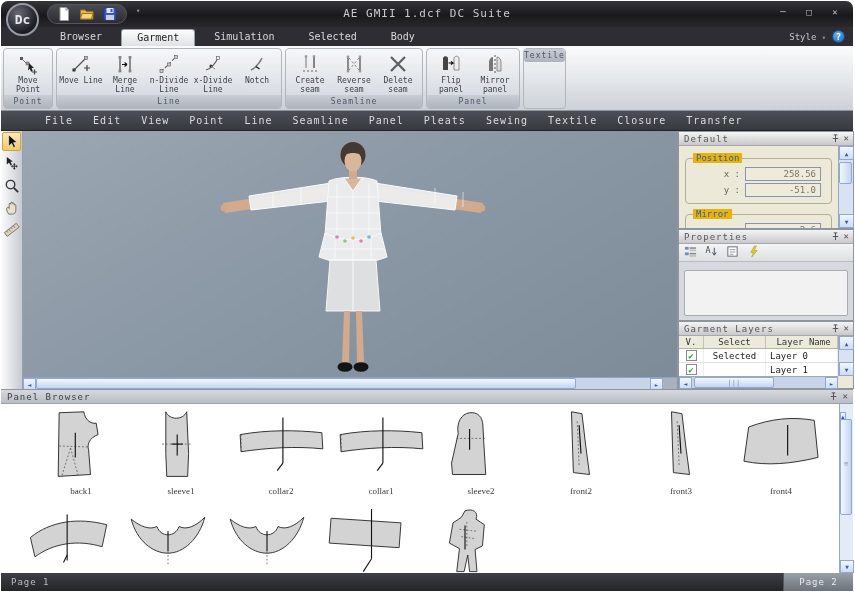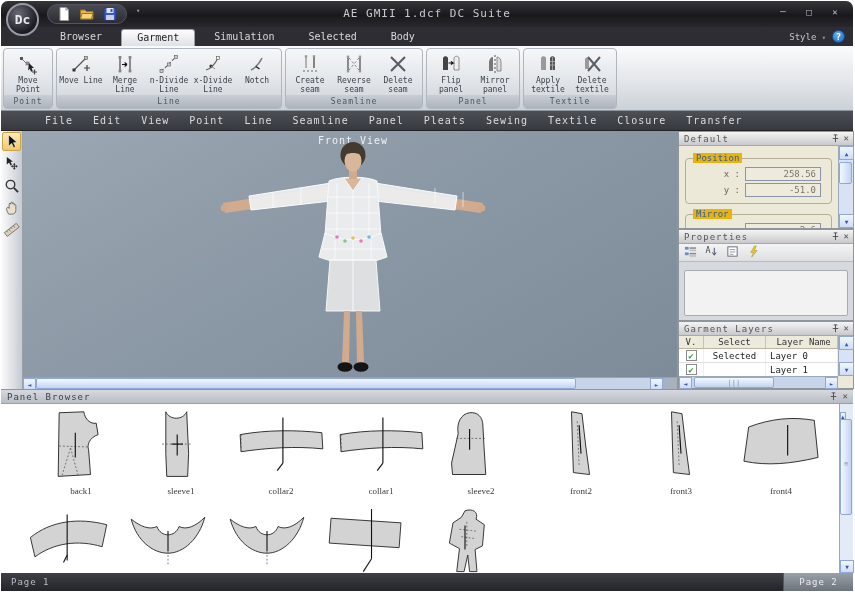--- a/index.html
+++ b/index.html
@@ -337,37 +337,20 @@
                 <path d="M10,5 C8,5 6,7 6,10 L6,19 L10,19 Z" fill="#777"></path>
                 <path d="M14,5 C16,5 18,7 18,10 L18,19 L14,19 Z" fill="#ddd" stroke="#666" stroke-width="0.7"></path>
                 <line x1="12" y1="3" x2="12" y2="21" stroke="#555" stroke-dasharray="2,2"></line>
               </svg></span>
             <span class="rlbl">Mirror panel</span>
           </div>
         </div>
         <div class="rglabel">Panel</div>
       </div>
       <div class="rgroup">
-        <div class="rbtns">
-          <div class="rbtn">
-            <span class="ricon"><svg viewBox="0 0 24 24">
-                <path d="M5,6 C6,3.8 9,3.8 10,6 L10,18 L5,18 Z" fill="#999"></path>
-                <path d="M14,6 C15,3.8 18,3.8 19,6 L19,18 L14,18 Z" fill="#555"></path>
-                <path d="M14,9.5 h5 M14,13 h5 M16.5,5 v13" stroke="#bbb" stroke-width="0.7"></path>
-              </svg></span>
-            <span class="rlbl">Apply textile</span>
-          </div>
-          <div class="rbtn">
-            <span class="ricon"><svg viewBox="0 0 24 24">
-                <path d="M5,7 C6,5 8,5 9,7 L9,17 L5,17 Z" fill="#999"></path>
-                <path d="M8,5 L20,19 M20,5 L8,19" stroke="#5a5f66" stroke-width="2"></path>
-              </svg></span>
-            <span class="rlbl">Delete textile</span>
-          </div>
-        </div>
         <div class="rglabel">Textile</div>
       </div>
     </div>
 
   <div class="menubar" id="menubar">
       <span class="mitem">File</span>
       <span class="mitem">Edit</span>
       <span class="mitem">View</span>
       <span class="mitem">Point</span>
       <span class="mitem">Line</span>
@@ -409,21 +392,20 @@
           <svg viewBox="0 0 18 18">
             <g transform="rotate(-38 9 9)">
               <rect x="1" y="7" width="16" height="5" fill="#ddd3b8" stroke="#666" stroke-width="0.8"></rect>
               <path d="M4,7 v2 M7,7 v3 M10,7 v2 M13,7 v3" stroke="#666" stroke-width="0.7"></path>
             </g>
           </svg>
         </div>
       </div>
 
     <div class="viewport">
-      <div class="viewlabel">Front View</div>
       <svg class="mannequin" viewBox="0 0 280 238">
         <polygon points="10,64 118,47 118,59 12,74" fill="#d2ab8e"></polygon>
         <polygon points="270,64 162,47 162,59 268,74" fill="#d2ab8e"></polygon>
         <circle cx="11" cy="69" r="3.4" fill="#cfa88b"></circle>
         <circle cx="269" cy="69" r="3.4" fill="#cfa88b"></circle>
         <polygon points="36,57 118,44 118,62 38,71" fill="#eef0f2" fill-opacity="0.92" stroke="#fbfbfb" stroke-width="1"></polygon>
         <polygon points="244,57 162,44 162,62 242,71" fill="#eef0f2" fill-opacity="0.92" stroke="#fbfbfb" stroke-width="1"></polygon>
         <path d="M60,53 L60,68 M88,49 L88,65 M250,53 L250,68 M222,49 L222,65" stroke="#fff" stroke-width="0.7" opacity="0.8"></path>
         <path d="M116,42 C126,37 154,37 164,42 L168,96 C150,104 130,104 112,96 Z" fill="#e9ebed" stroke="#fafafa" stroke-width="1"></path>
         <path d="M140,40 V100 M124,44 V99 M156,44 V99 M116,58 H164 M114,74 H166 M113,90 H167" stroke="#fdfdfd" stroke-width="0.8" fill="none" opacity="0.9"></path>

